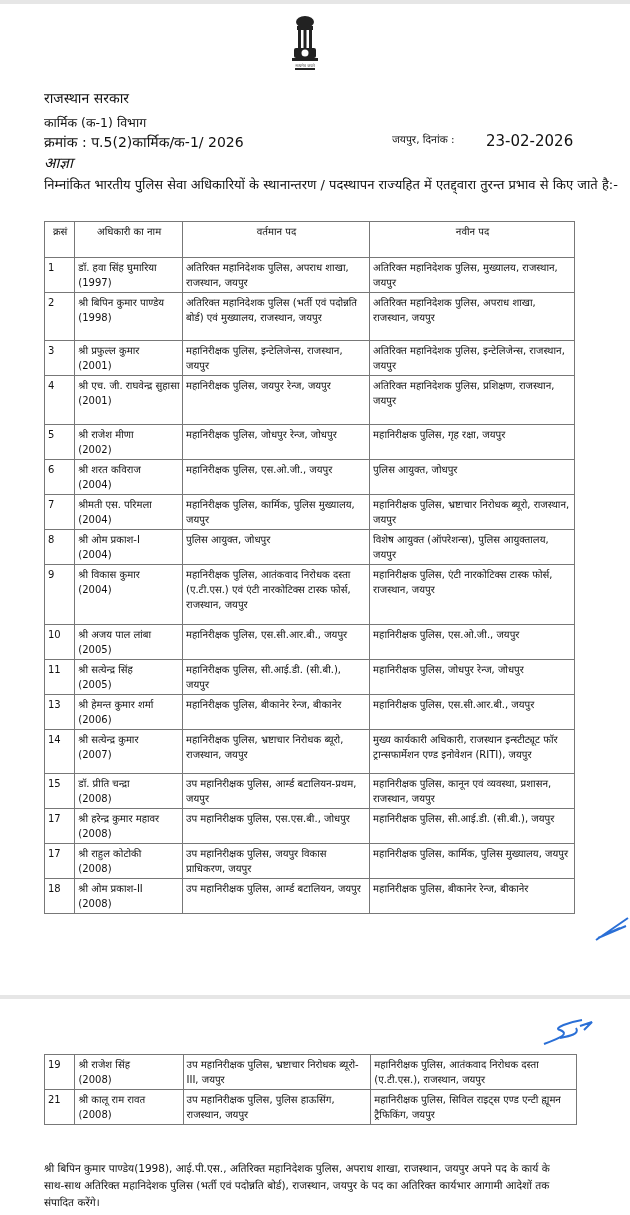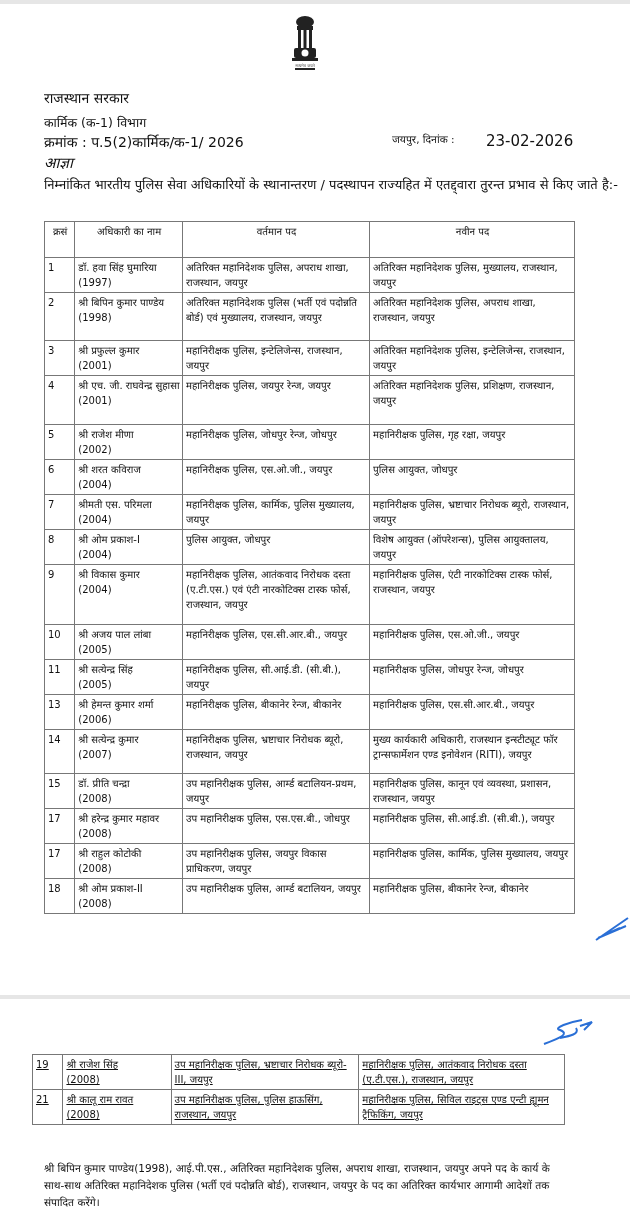--- a/index.html
+++ b/index.html
@@ -11,21 +11,21 @@
   .title2{top:114px;font-size:12.5px;}
   .ref{position:absolute;top:132px;left:44px;font-size:14px;text-align:right;}
   .place{position:absolute;top:132px;left:392px;font-size:10.5px;}
   .date{position:absolute;top:132px;left:486px;font-size:15px;}
   .order{top:152px;font-size:15px;font-style:italic;}
   .intro{position:absolute;top:175px;left:44px;font-size:13px;white-space:nowrap;}
   table{position:absolute;border-collapse:collapse;font-size:10px;line-height:15px;}
   td,th{border:1px solid #777;vertical-align:top;padding:2px 2px 2px 3px;font-weight:normal;text-align:left;}
   th{text-align:center;}
   #t1{left:44px;top:221px;width:531px;}
-  #t2{left:32px;top:1054px;width:533px;text-decoration:underline;}
+  #t2{left:44px;top:1054px;width:533px;}
   .c1{width:23px;}
   .c2{width:97px;}
   .c3{width:173px;}
   .c4{width:190px;}
   .sig{position:absolute;}
   .divider{position:absolute;left:0;top:995px;width:630px;height:4px;background:#e6e6e6;}
   .note{position:absolute;left:44px;top:1160px;width:520px;font-size:10.5px;line-height:17px;}
 </style>
 </head>
 <body>

